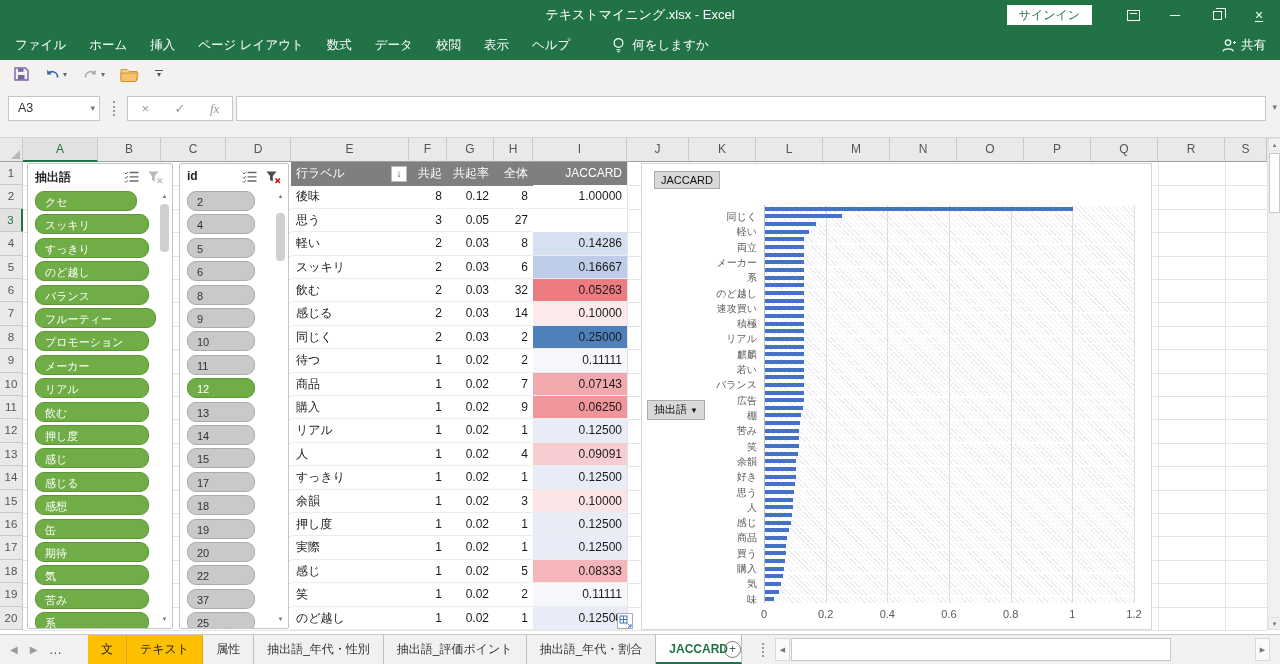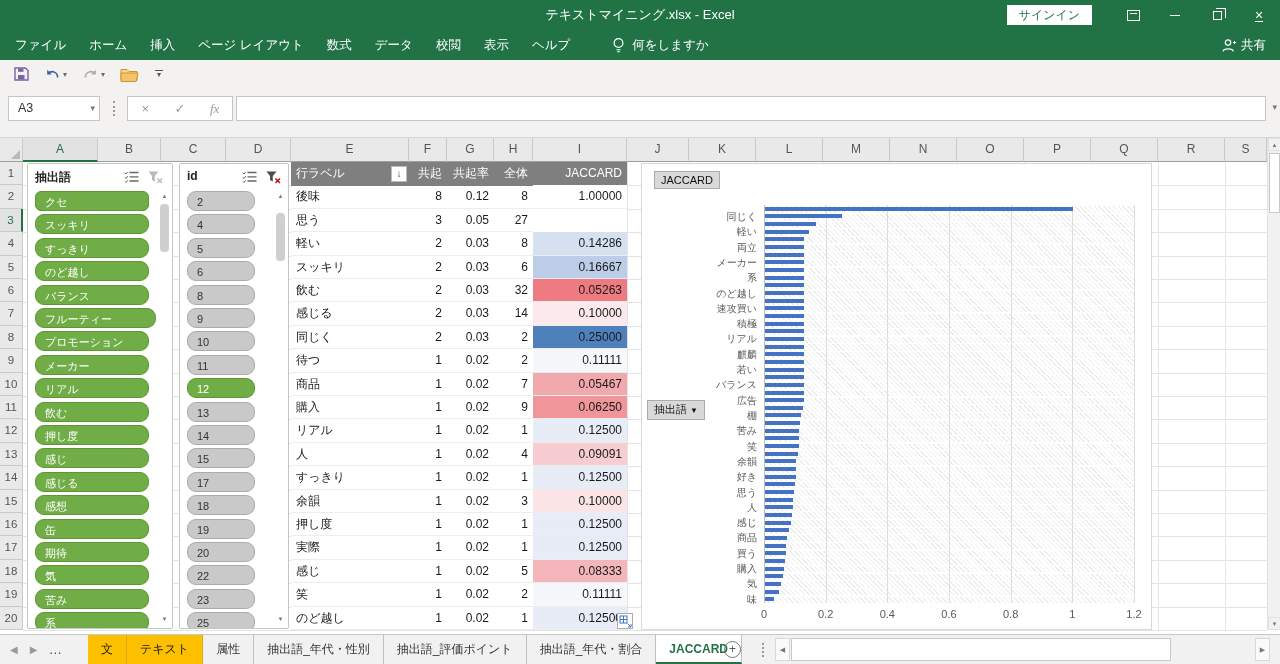--- a/index.html
+++ b/index.html
@@ -304,21 +304,21 @@
           </svg>
       </span>
       <span class="slicer-ico" style="right:8px;">
         <svg width="15" height="13" viewBox="0 0 15 13">
             <path d="M.5.5h10L6.8 5v5.5L4 9V5z" fill="#B9B9B9"></path>
             <path d="M9.5 7.5l4.5 4.5M14 7.5L9.5 12" stroke="#B9B9B9" stroke-width="1.3"></path>
           </svg>
       </span>
     </div>
     <div class="slicer-items" id="slicer0items">
-        <div class="sl-item on" style="left: 7px; width: 114px; top: 2px; border-radius: 6px;">クセ</div>
+        <div class="sl-item on" style="left: 7px; width: 102px; top: 2px;">クセ</div>
         <div class="sl-item on" style="left: 7px; width: 114px; top: 25.4px;">スッキリ</div>
         <div class="sl-item on" style="left: 7px; width: 114px; top: 48.8px;">すっきり</div>
         <div class="sl-item on" style="left: 7px; width: 114px; top: 72.2px;">のど越し</div>
         <div class="sl-item on" style="left: 7px; width: 114px; top: 95.6px;">バランス</div>
         <div class="sl-item on" style="left: 7px; width: 121px; top: 119px;">フルーティー</div>
         <div class="sl-item on" style="left: 7px; width: 114px; top: 142.4px;">プロモーション</div>
         <div class="sl-item on" style="left: 7px; width: 114px; top: 165.8px;">メーカー</div>
         <div class="sl-item on" style="left: 7px; width: 114px; top: 189.2px;">リアル</div>
         <div class="sl-item on" style="left: 7px; width: 114px; top: 212.6px;">飲む</div>
         <div class="sl-item on" style="left: 7px; width: 114px; top: 236px;">押し度</div>
@@ -365,21 +365,21 @@
         <div class="sl-item off" style="left: 7px; width: 68px; top: 165.8px;">11</div>
         <div class="sl-item on" style="left: 7px; width: 68px; top: 189.2px;">12</div>
         <div class="sl-item off" style="left: 7px; width: 68px; top: 212.6px;">13</div>
         <div class="sl-item off" style="left: 7px; width: 68px; top: 236px;">14</div>
         <div class="sl-item off" style="left: 7px; width: 68px; top: 259.4px;">15</div>
         <div class="sl-item off" style="left: 7px; width: 68px; top: 282.8px;">17</div>
         <div class="sl-item off" style="left: 7px; width: 68px; top: 306.2px;">18</div>
         <div class="sl-item off" style="left: 7px; width: 68px; top: 329.6px;">19</div>
         <div class="sl-item off" style="left: 7px; width: 68px; top: 353px;">20</div>
         <div class="sl-item off" style="left: 7px; width: 68px; top: 376.4px;">22</div>
-        <div class="sl-item off" style="left: 7px; width: 68px; top: 399.8px;">23</div>
+        <div class="sl-item off" style="left: 7px; width: 68px; top: 399.8px;">37</div>
         <div class="sl-item off" style="left: 7px; width: 68px; top: 423.2px;">25</div>
       </div>
     <div class="sl-rail" style="right:2px;">
       <div class="sl-arrow" style="top:0;">▲</div>
       <div class="sl-thumb" style="top:22px; height:48px;"></div>
       <div class="sl-arrow" style="bottom:0;">▼</div>
     </div>
   </div>
 
   <div class="pivot">
@@ -430,21 +430,21 @@
         <div class="p-cell num" style="left: 242px; width: 94px; top: 163.8px; height: 23.4px; line-height: 23.4px; background: rgb(78, 128, 188);">0.25000</div>
         <div class="p-cell" style="left: 0px; width: 118px; top: 187.2px; height: 23.4px; line-height: 23.4px; padding-left: 5px;">待つ</div>
         <div class="p-cell num" style="left: 118px; width: 38px; top: 187.2px; height: 23.4px; line-height: 23.4px;">1</div>
         <div class="p-cell num" style="left: 156px; width: 47px; top: 187.2px; height: 23.4px; line-height: 23.4px;">0.02</div>
         <div class="p-cell num" style="left: 203px; width: 39px; top: 187.2px; height: 23.4px; line-height: 23.4px;">2</div>
         <div class="p-cell num" style="left: 242px; width: 94px; top: 187.2px; height: 23.4px; line-height: 23.4px; background: rgb(245, 247, 251);">0.11111</div>
         <div class="p-cell" style="left: 0px; width: 118px; top: 210.6px; height: 23.4px; line-height: 23.4px; padding-left: 5px;">商品</div>
         <div class="p-cell num" style="left: 118px; width: 38px; top: 210.6px; height: 23.4px; line-height: 23.4px;">1</div>
         <div class="p-cell num" style="left: 156px; width: 47px; top: 210.6px; height: 23.4px; line-height: 23.4px;">0.02</div>
         <div class="p-cell num" style="left: 203px; width: 39px; top: 210.6px; height: 23.4px; line-height: 23.4px;">7</div>
-        <div class="p-cell num" style="left: 242px; width: 94px; top: 210.6px; height: 23.4px; line-height: 23.4px; background: rgb(242, 169, 173);">0.05467</div>
+        <div class="p-cell num" style="left: 242px; width: 94px; top: 210.6px; height: 23.4px; line-height: 23.4px; background: rgb(242, 169, 173);">0.07143</div>
         <div class="p-cell" style="left: 0px; width: 118px; top: 234px; height: 23.4px; line-height: 23.4px; padding-left: 5px;">購入</div>
         <div class="p-cell num" style="left: 118px; width: 38px; top: 234px; height: 23.4px; line-height: 23.4px;">1</div>
         <div class="p-cell num" style="left: 156px; width: 47px; top: 234px; height: 23.4px; line-height: 23.4px;">0.02</div>
         <div class="p-cell num" style="left: 203px; width: 39px; top: 234px; height: 23.4px; line-height: 23.4px;">9</div>
         <div class="p-cell num" style="left: 242px; width: 94px; top: 234px; height: 23.4px; line-height: 23.4px; background: rgb(240, 149, 154);">0.06250</div>
         <div class="p-cell" style="left: 0px; width: 118px; top: 257.4px; height: 23.4px; line-height: 23.4px; padding-left: 5px;">リアル</div>
         <div class="p-cell num" style="left: 118px; width: 38px; top: 257.4px; height: 23.4px; line-height: 23.4px;">1</div>
         <div class="p-cell num" style="left: 156px; width: 47px; top: 257.4px; height: 23.4px; line-height: 23.4px;">0.02</div>
         <div class="p-cell num" style="left: 203px; width: 39px; top: 257.4px; height: 23.4px; line-height: 23.4px;">1</div>
         <div class="p-cell num" style="left: 242px; width: 94px; top: 257.4px; height: 23.4px; line-height: 23.4px; background: rgb(232, 236, 246);">0.12500</div>

